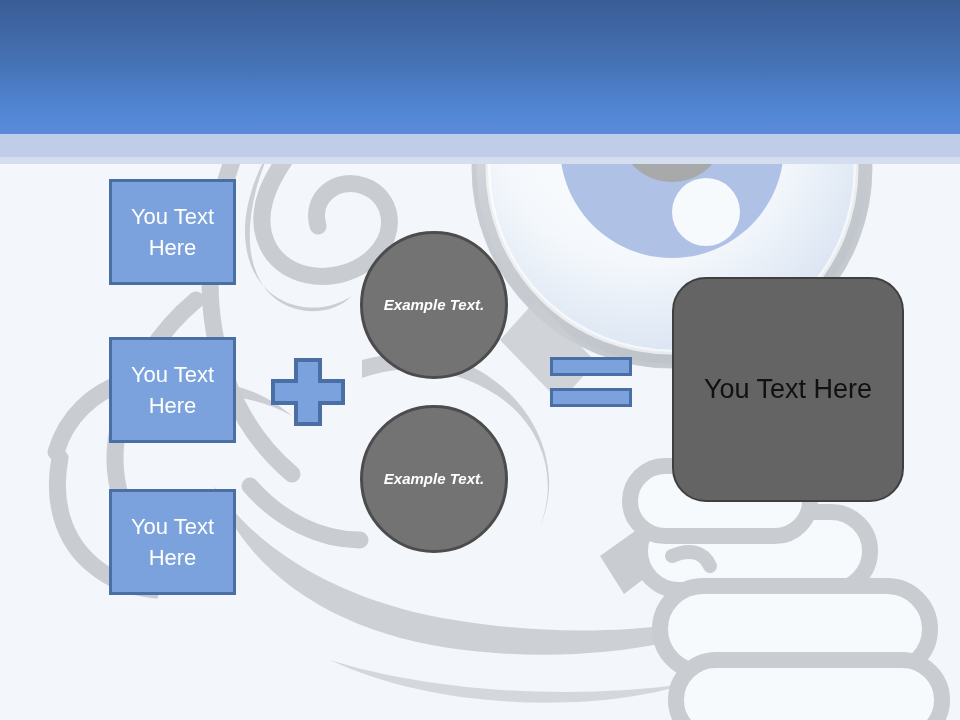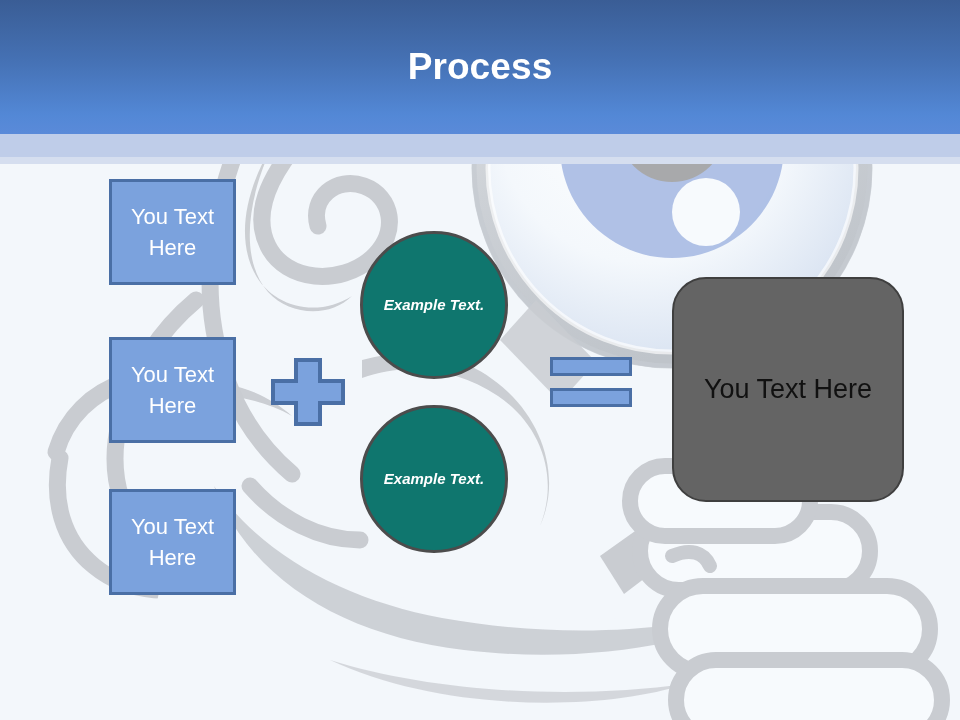--- a/index.html
+++ b/index.html
@@ -109,21 +109,21 @@
     border: 3px solid #4a6fa5;
   }
   .eq-bar-top { top: 0; }
   .eq-bar-bottom { top: 31px; }
 
   
   .gray-circle {
     position: absolute;
     box-sizing: border-box;
     border-radius: 50%;
-    background: #0f766e;
+    background: #737373;
     border: 3px solid #4c4c4c;
     display: flex;
     align-items: center;
     justify-content: center;
     text-align: center;
     color: #ffffff;
     font-size: 15px;
     font-weight: bold;
     font-style: italic;
     line-height: 22px;
@@ -224,21 +224,21 @@
       </g>
       <path d="M672,556 C690,548 704,552 710,566" fill="none" stroke="#c9ccd1" stroke-width="14" stroke-linecap="round"></path>
     </g>
   </svg>
 
   <div class="header-band"></div>
   <div class="header-stripe-1"></div>
   <div class="header-stripe-2"></div>
 
   <div class="title">
-    <span class="t-bold">Process</span>
+    
   </div>
 
   <div id="blue-box-0" class="blue-box">
     <span>You Text Here</span>
   </div>
   <div id="blue-box-1" class="blue-box">
     <span>You Text Here</span>
   </div>
   <div id="blue-box-2" class="blue-box">
     <span>You Text Here</span>

